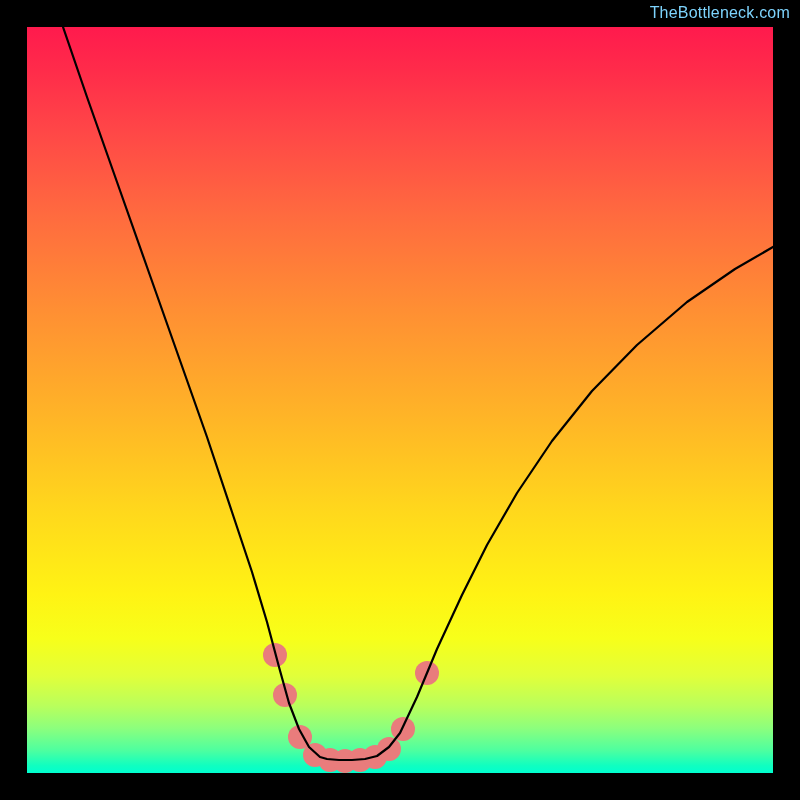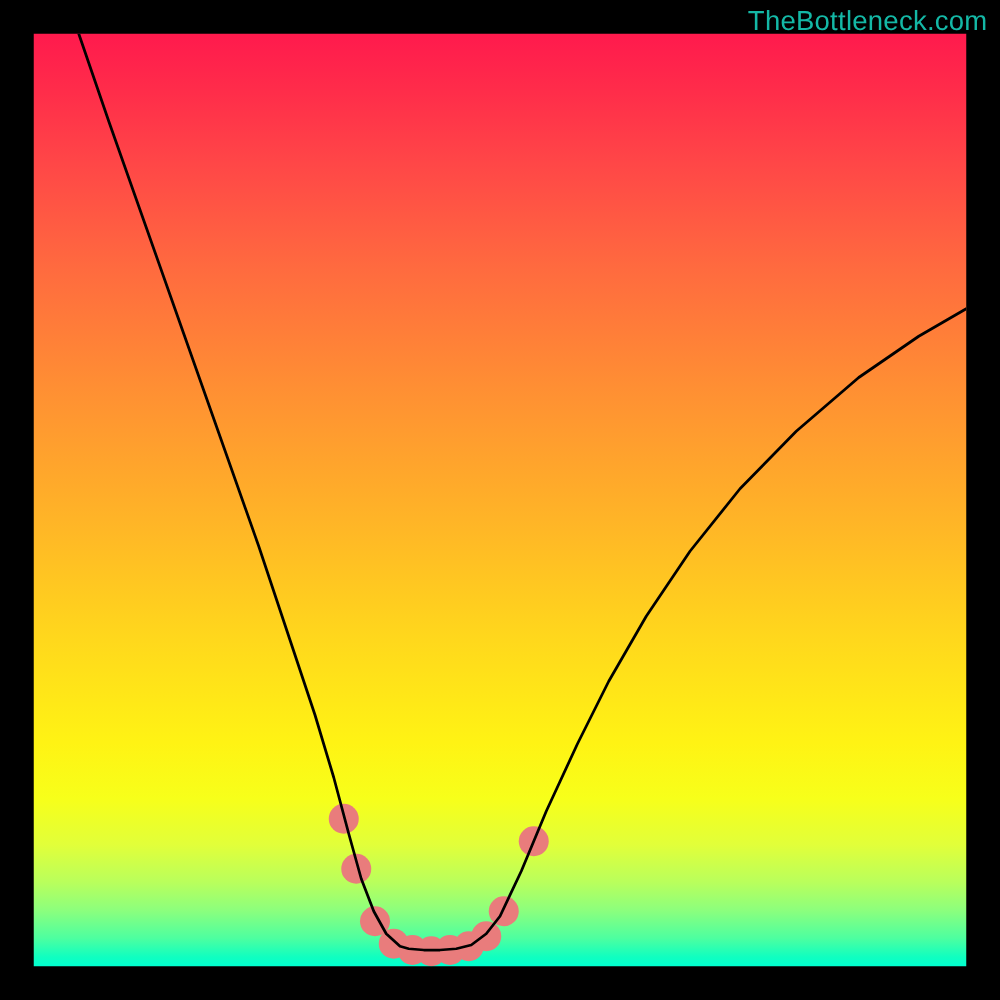--- a/index.html
+++ b/index.html
@@ -39,22 +39,22 @@
       #b9ff5c 91%,
       #8cff7d 94%,
       #4dffa0 97%,
       #10ffc0 99%,
       #00ffd0 100%);
   }
   .watermark {
     position: absolute;
     top: 4px;
     right: 10px;
-    color: #14b8a6;
-    font-size: 22px;
+    color: #7dd3fc;
+    font-size: 16px;
     letter-spacing: 0.2px;
     user-select: none;
   }
   svg.curve {
     position: absolute;
     left: 0;
     top: 0;
     width: 746px;
     height: 746px;
   }

